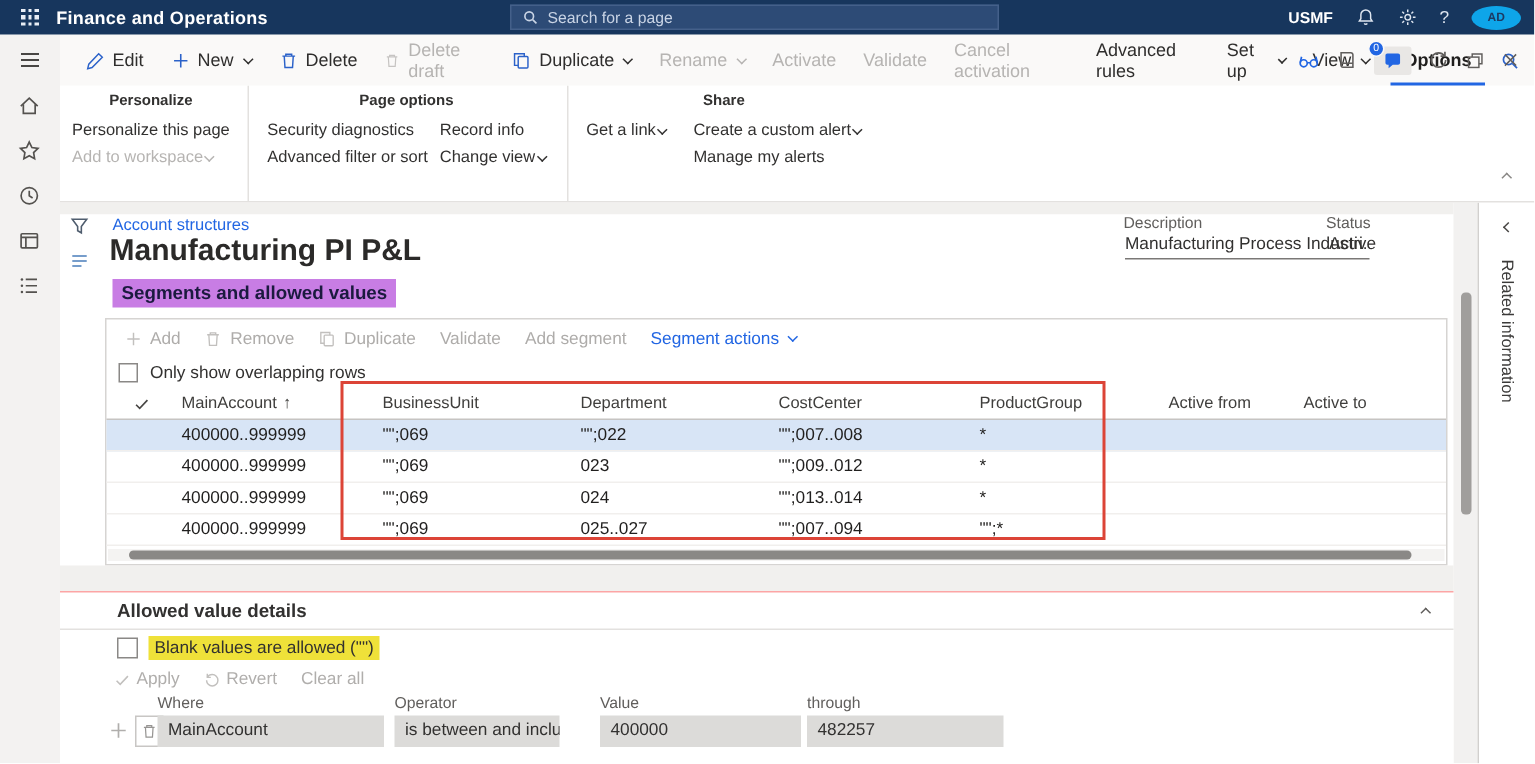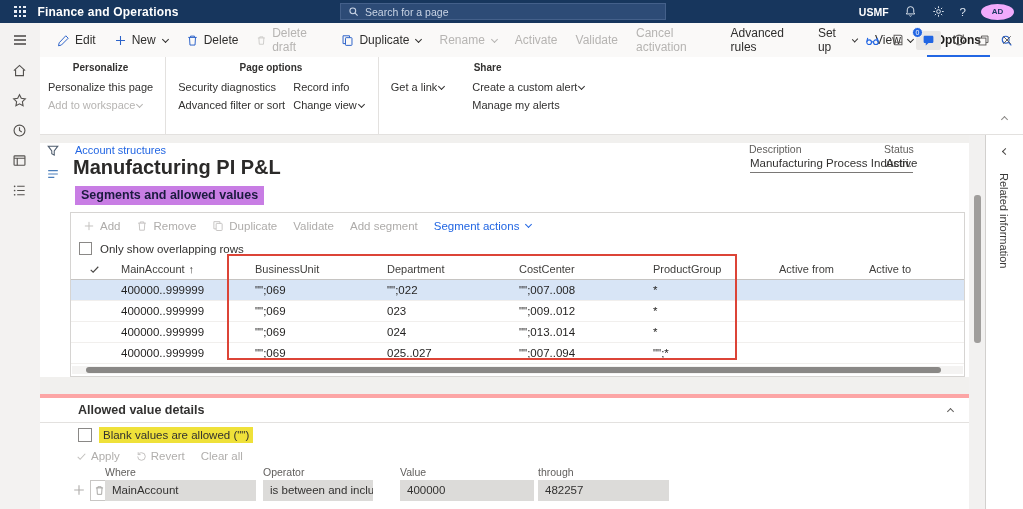--- a/index.html
+++ b/index.html
@@ -17,21 +17,21 @@
   .searchbox{position:absolute;left:340px;top:3px;width:326px;height:17px;background:#2d4b76;
              border:1px solid #44608a;display:flex;align-items:center;padding-left:7px;gap:6px;}
   .searchbox svg{color:#c9d4e5;}
   .searchbox input{background:transparent;border:0;outline:none;color:#c9d4e5;font-size:10.5px;
                    font-family:"Liberation Sans",sans-serif;width:280px;}
   .searchbox input::placeholder{color:#c9d4e5;}
   .tb-right{position:absolute;right:9px;top:0;height:23px;display:flex;align-items:center;gap:15px;}
   .company{font-size:10.5px;font-weight:700;}
   .tb-ic{color:#dfe6f0;}
   .helpq{font-size:11.5px;color:#dfe6f0;}
-  .avatar{width:33px;height:16px;border-radius:50%;background:#f0abfc;color:#1c3a63;font-size:8px;
+  .avatar{width:33px;height:16px;border-radius:50%;background:#0ea5e9;color:#1c3a63;font-size:8px;
           font-weight:700;display:flex;align-items:center;justify-content:center;}
 
   
   .left-rail{position:absolute;left:0;top:23px;width:40px;height:486px;background:#f3f2f1;z-index:10;}
   .rail-btn{position:absolute;left:12px;color:#54524f;}
 
   
   .cmdbar{position:absolute;left:40px;top:23px;width:983px;height:34px;background:#faf9f8;
           display:flex;align-items:center;padding-left:8px;z-index:9;justify-content:flex-end;}
   .cmd{display:flex;align-items:center;gap:5px;padding:0 9px;height:34px;font-size:12px;color:#2f2e2d;cursor:default;}
@@ -113,21 +113,21 @@
   .hscroll-thumb{position:absolute;left:14px;top:1px;width:855px;height:6px;background:#8a8886;border-radius:3px;}
 
   
   .red-box{position:absolute;left:227px;top:254px;width:510px;height:106px;border:2px solid #dc4437;
            z-index:6;pointer-events:none;}
 
   
   .gray-strip{position:absolute;left:40px;top:377px;width:929px;height:17px;background:#f1f0ee;}
 
   
-  .details{position:absolute;left:40px;top:394px;width:929px;height:115px;background:#fff;border-top:4px solid #fca5a5;}
+  .details{position:absolute;left:40px;top:394px;width:929px;height:115px;background:#fff;border-top:1px solid #fca5a5;}
   .d-head{height:25px;border-bottom:1px solid #e3e1df;display:flex;align-items:center;padding:0 16px 0 38px;
           font-size:12.5px;font-weight:700;color:#323130;justify-content:space-between;}
   .d-head .chev{color:#605e5c;}
   .blank-row{position:absolute;left:38px;top:29px;display:flex;align-items:center;gap:7px;}
   .checkbox.lg{width:14px;height:14px;}
   .yellow-hl{background:#efe139;color:#32312f;font-size:11.5px;padding:2px 4px;}
   .d-toolbar{position:absolute;left:36px;top:52px;display:flex;align-items:center;gap:16px;font-size:11.5px;color:#b0aeac;}
   .d-tool{display:flex;align-items:center;gap:4px;}
   .d-tool .ic{color:#c2c0be;}
   .flabel{position:absolute;top:68px;font-size:10.5px;color:#605e5c;}
@@ -333,21 +333,21 @@
             </div>
           <div class="ritem">
               <span>Change view</span>
               <span class="chev"></span>
             </div>
         </div>
       </div>
     </div>
     <div class="rgroup" style="padding-left:12px;padding-right:14px;">
       <div class="rtitle">Share</div>
-      <div class="rcols" style="gap:28px;">
+      <div class="rcols" style="gap:18px;">
         <div class="rcol">
           <div class="ritem">
               <span>Get a link</span>
               <span class="chev"></span>
             </div>
         </div>
         <div class="rcol">
           <div class="ritem">
               <span>Create a custom alert</span>
               <span class="chev"></span>

